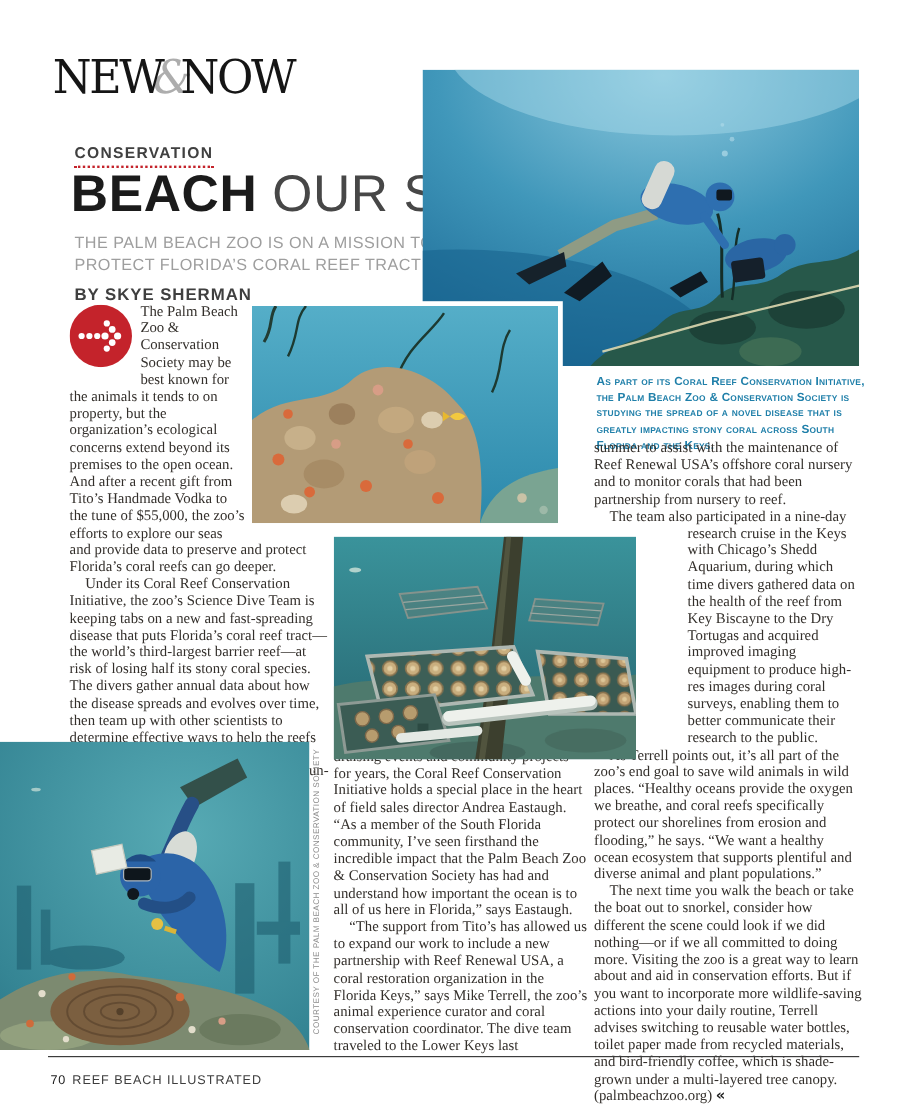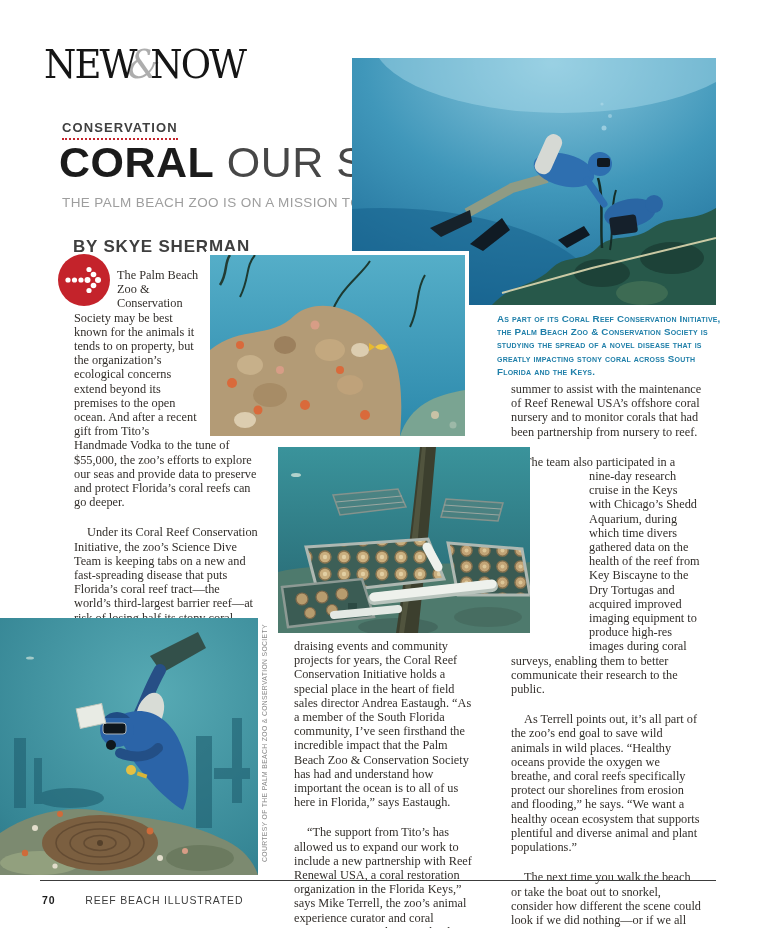--- a/index.html
+++ b/index.html
@@ -16,26 +16,26 @@
 
   
   .kicker{left:62px;top:120px;font-family:"Liberation Sans",sans-serif;font-weight:700;
     font-size:13px;color:#404040;letter-spacing:1.1px;border-bottom:2px dotted #c4232b;padding-bottom:3px;}
   .headline{left:59px;top:141px;font-family:"Liberation Sans",sans-serif;font-size:43px;
     letter-spacing:.5px;white-space:nowrap;line-height:1;}
   .headline .hb{font-weight:700;color:#1b1b1b;}
   .headline .hl{font-weight:200;color:#474747;}
   .subtitle{left:62px;top:194px;font-family:"Liberation Sans",sans-serif;font-size:13.5px;
     line-height:18px;color:#9e9e9e;letter-spacing:.4px;}
-  .byline{left:73px;top:237px;font-family:"Liberation Sans",sans-serif;font-size:17px;
+  .byline{left:62px;top:237px;font-family:"Liberation Sans",sans-serif;font-size:14px;
     font-weight:700;color:#3f3f3f;letter-spacing:.8px;}
 
   
   .bodycol{font-size:12.3px;line-height:14.2px;text-align:left;}
-  .bodycol p{margin:16px;}
+  .bodycol p{margin:0;}
   .bodycol p.indent{text-indent:13px;}
   .col1{left:58px;top:252px;width:216px;}
   .col2{left:278px;top:623px;width:213px;}
   .col3{left:495px;top:366px;width:223px;}
   .col1-spacer{float:right;width:70px;height:186px;}
   .col3-spacer{float:left;width:78px;height:182px;}
   .dropcap-circle{float:left;width:52px;height:52px;margin:2px 7px 3px 0;}
   .linkish{}
   .endmark{font-family:"DejaVu Sans",sans-serif;font-weight:700;color:#1b1b1b;letter-spacing:-2px;}
 
@@ -48,21 +48,21 @@
   #photo-bl{left:0px;top:618px;width:258px;height:257px;}
 
   .caption{left:497px;top:312px;width:226px;font-family:"Liberation Sans",sans-serif;
     font-weight:700;font-size:9.8px;line-height:13.2px;color:#1f7fa9;font-variant:small-caps;letter-spacing:.2px;}
 
   .credit{left:261px;top:862px;transform:rotate(-90deg);transform-origin:0 0;white-space:nowrap;
     font-family:"Liberation Sans",sans-serif;font-size:6.8px;color:#8a8a8a;letter-spacing:.35px;text-transform:uppercase;}
 
   .footer-rule{left:40px;top:880px;width:676px;height:1px;background:#3c3c3c;}
   .footer{left:42px;top:894px;font-family:"Liberation Sans",sans-serif;font-size:10.5px;color:#3d3d3d;letter-spacing:.8px;}
-  .footer .pn{font-weight:700;color:#1c1c1c;margin-right:30px;}
+  .footer .pn{font-weight:400;color:#1c1c1c;margin-right:5px;}
 </style>
 </head>
 <body>
 
 <div class="abs masthead">
   <span>NEW</span><span class="amp">&amp;</span><span>NOW</span>
 </div>
 
 <div class="photo" id="photo-tr">
   <svg width="364" height="247" viewBox="0 0 364 247">
@@ -137,24 +137,25 @@
     <circle cx="243" cy="170" r="3.5" fill="#9db9a8"></circle>
     <g transform="translate(165,92)">
       <path d="M0,0 q6,-6 13,0 q-7,6 -13,0" fill="#f3c93f"></path>
       <path d="M0,0 l-6,-4 v8 z" fill="#e8b92f"></path>
     </g>
   </svg>
 </div>
 
 <div class="abs kicker">CONSERVATION</div>
 <div class="abs headline">
-  <span class="hb">CORAL</span><span class="hl"> OUR SEAS</span>
+  <span class="hb">BEACH</span><span class="hl"> OUR SEAS</span>
 </div>
 <div class="abs subtitle">
   <div>THE PALM BEACH ZOO IS ON A MISSION TO</div>
+  <div>PROTECT FLORIDA’S CORAL REEF TRACT</div>
 </div>
 <div class="abs byline">BY SKYE SHERMAN</div>
 
 <div class="abs bodycol col1">
   <span class="col1-spacer"></span>
   <span class="dropcap-circle">
     <svg width="52" height="52" viewBox="0 0 52 52">
       <circle cx="26" cy="26" r="26" fill="#c4232b"></circle>
       <g fill="#ffffff">
         <circle cx="10" cy="26" r="2.6"></circle>

